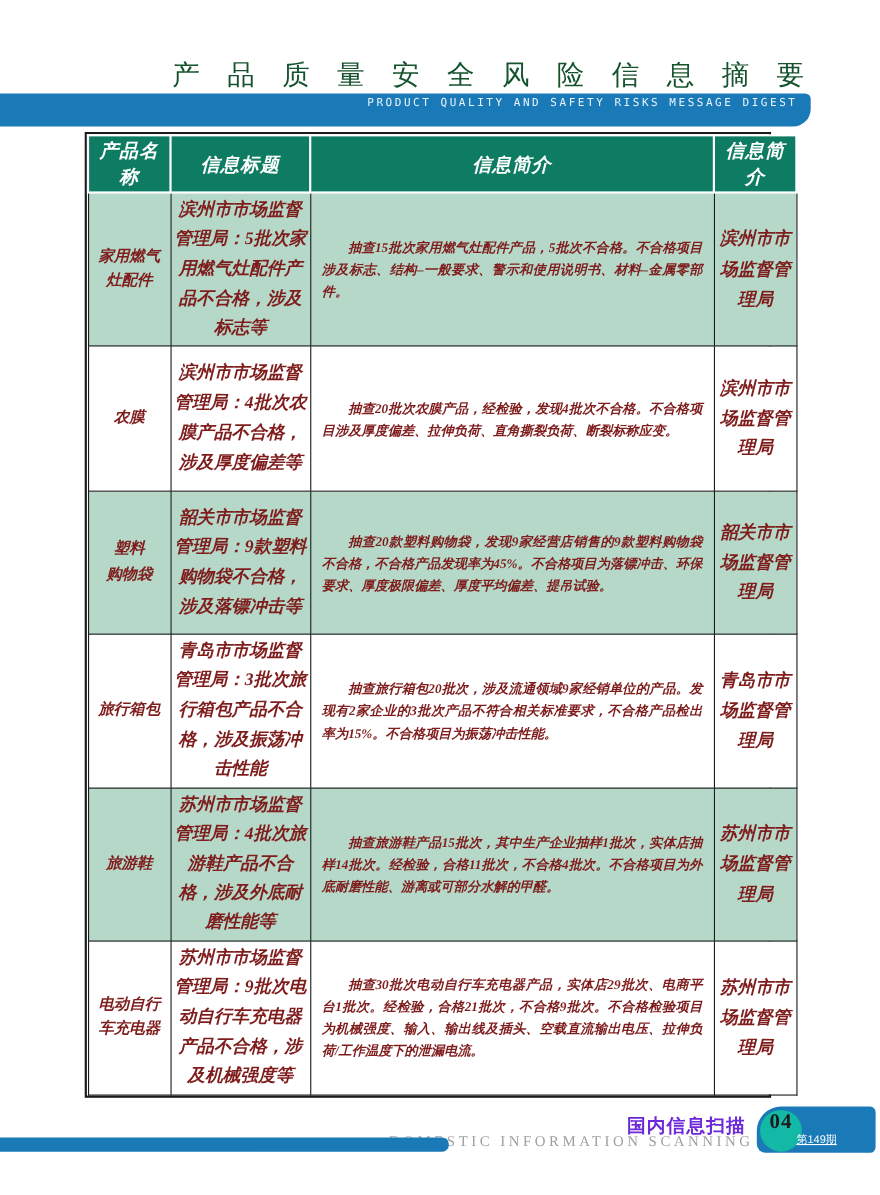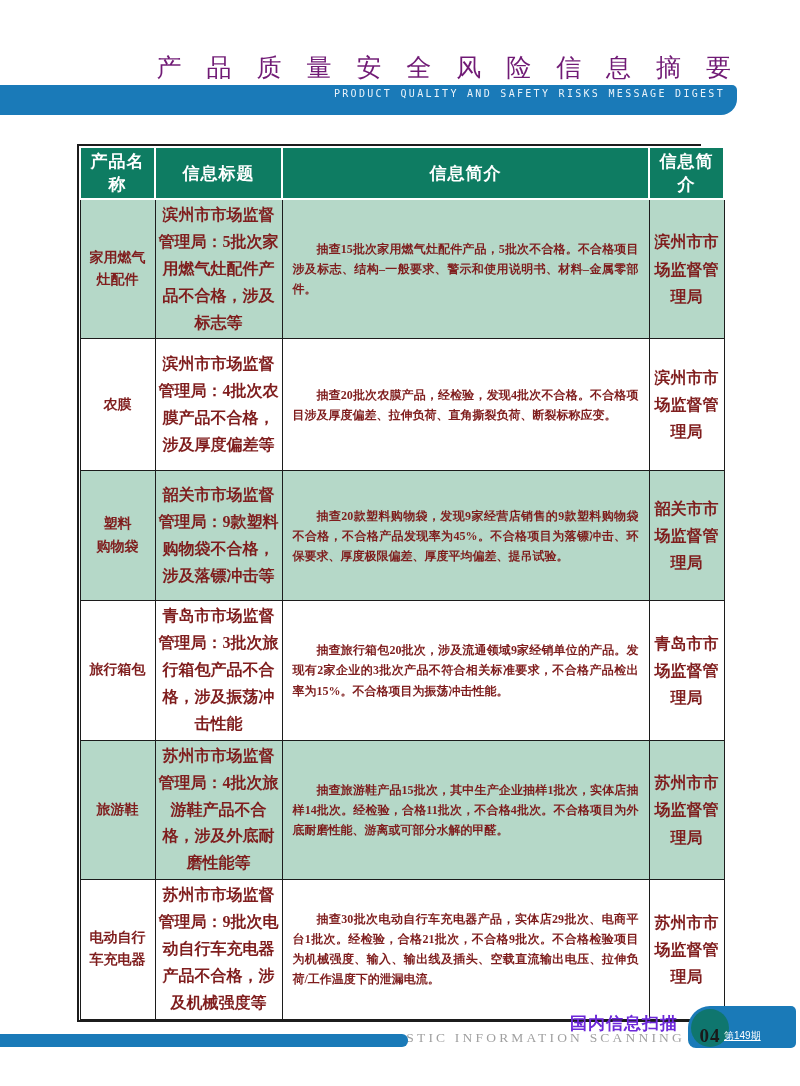--- a/index.html
+++ b/index.html
@@ -11,21 +11,21 @@
     overflow: hidden;
     font-family: "Liberation Sans", sans-serif;
   }
 
   
   .title-cn {
     position: absolute;
     top: 51px; right: 60px;
     font-size: 25px;
     letter-spacing: 9px;
-    color: #701a75;
+    color: #14532d;
     font-weight: normal;
     white-space: nowrap;
     font-family: "Liberation Sans", sans-serif;
   }
   .header-bar {
     position: absolute;
     top: 85px; left: 0;
     width: 737px; height: 30px;
     background: #1a7ab8;
     border-radius: 0 5px 16px 0;
@@ -37,23 +37,24 @@
     font-size: 10px;
     letter-spacing: 2.3px;
     color: #e9f3fa;
     white-space: nowrap;
     font-family: "DejaVu Sans Mono", monospace;
   }
 
   
   .table-frame {
     position: absolute;
-    left: 77px; top: 144px;
+    left: 77px; top: 120px;
     width: 624px;
     border: 2px solid #1c1c1c;
+    font-style: italic;
   }
   table.risk-table {
     border-collapse: collapse;
     table-layout: fixed;
     width: 100%;
     font-family: "Liberation Serif", serif;
   }
   table.risk-table th {
     background: #0e7c62;
     color: #ffffff;
@@ -135,22 +136,22 @@
     left: 688px; top: 1006px;
     width: 108px; height: 42px;
     background: #1a7ab8;
     border-radius: 22px 5px 5px 8px;
   }
   .badge-circle {
     position: absolute;
     left: 3px; top: 3px;
     width: 38px; height: 38px;
     border-radius: 50%;
-    background: #0f766e;
-    display: flex; align-items: flex-end; justify-content: center;
+    background: #14b8a6;
+    display: flex; align-items: flex-start; justify-content: center;
   }
   .page-number {
     font-size: 19px; font-weight: bold;
     color: #1a1a1a;
     letter-spacing: 1px;
     font-family: "Liberation Serif", serif;
   }
   .issue-number {
     position: absolute;
     left: 36px; bottom: 5px;

